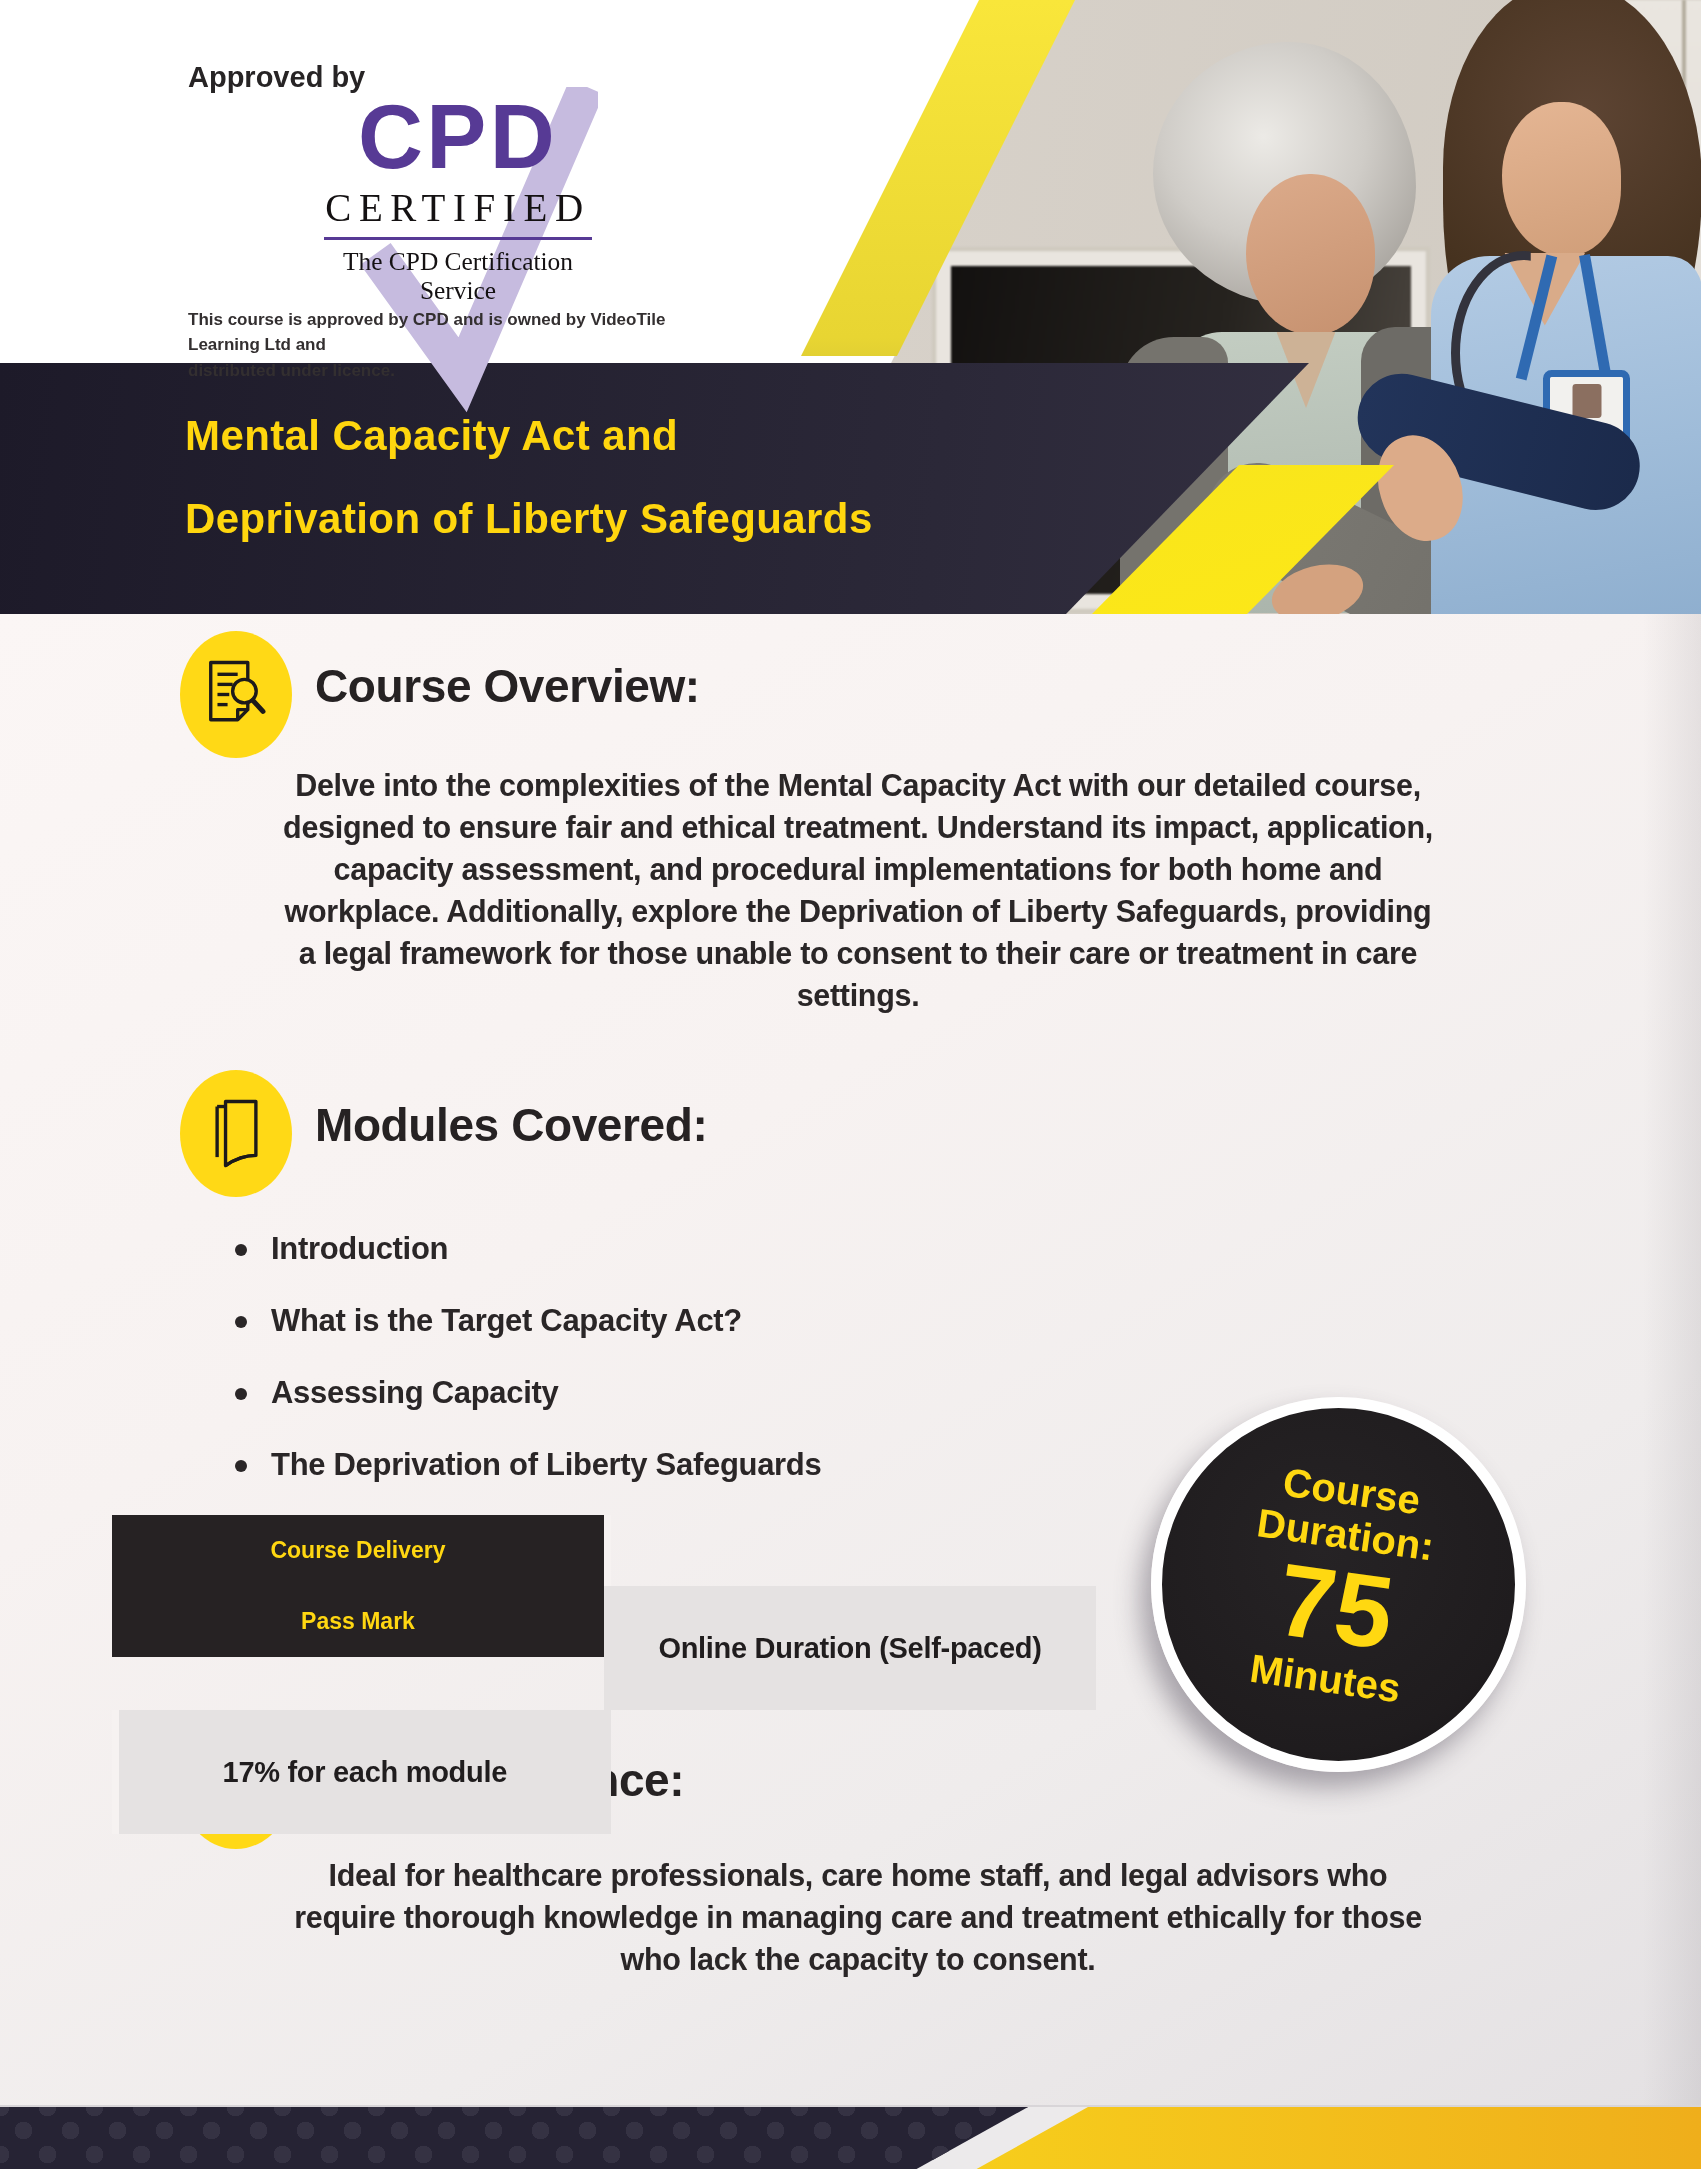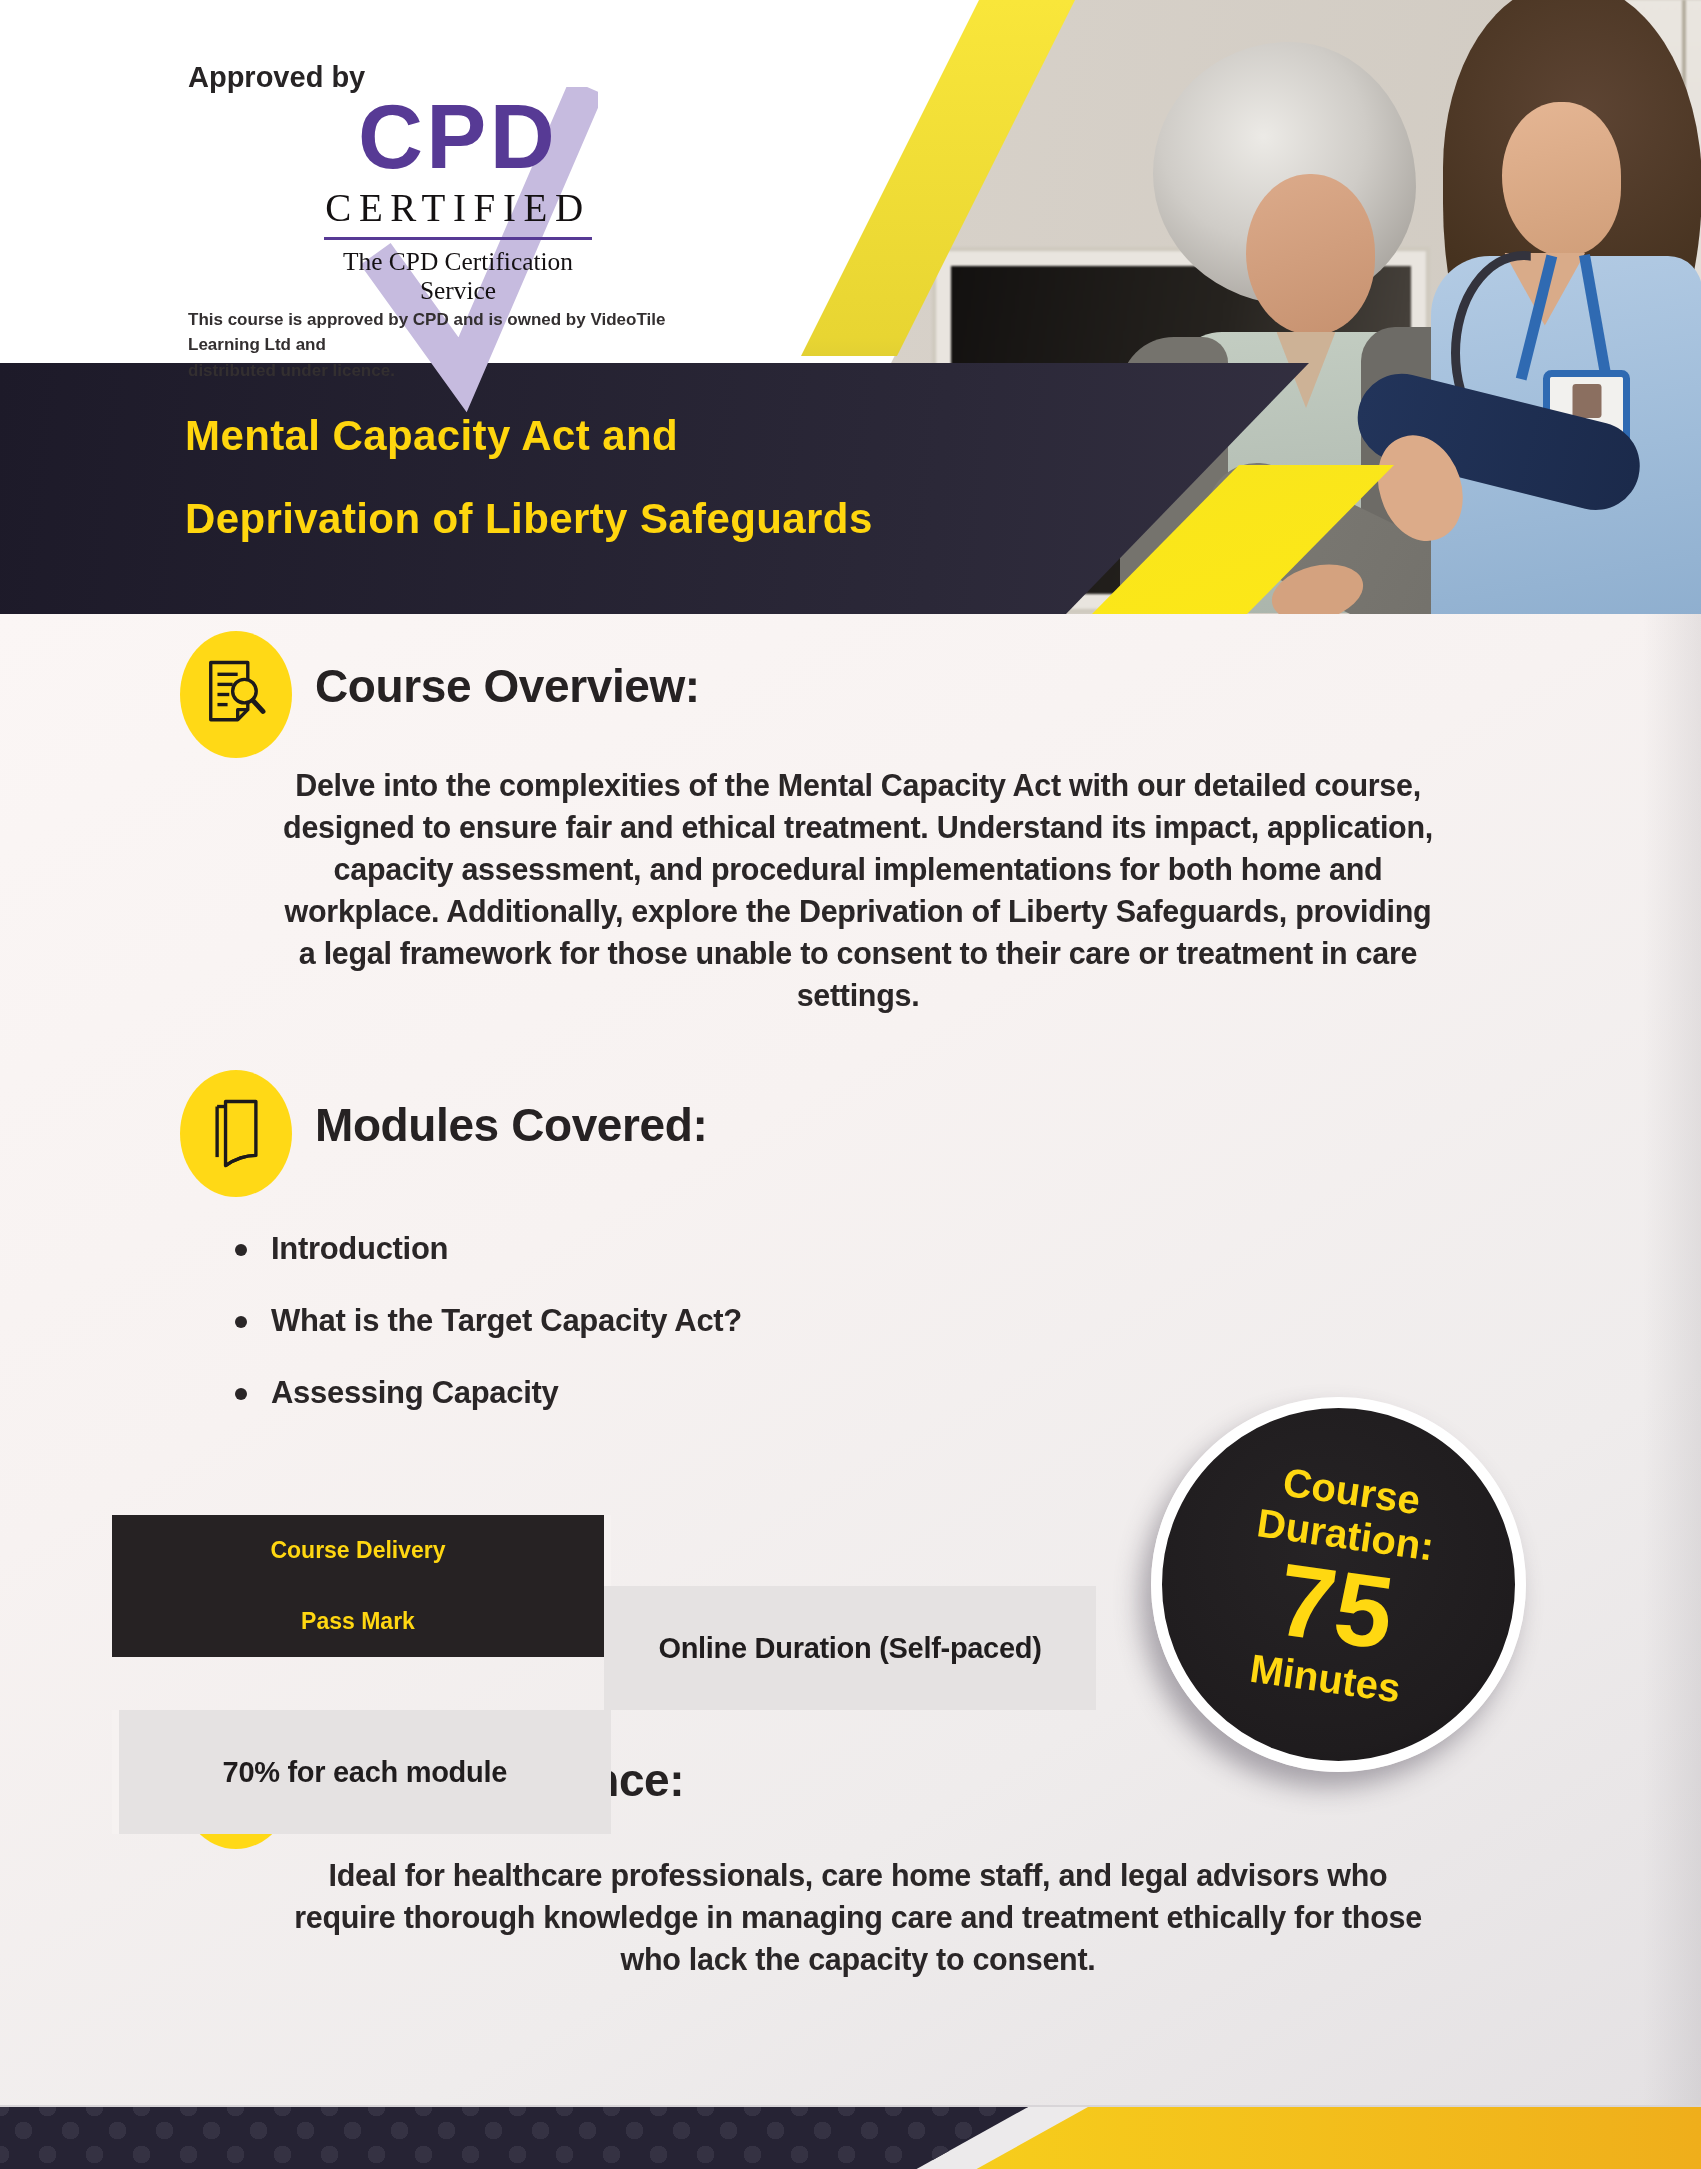--- a/index.html
+++ b/index.html
@@ -213,29 +213,30 @@
       <path d="M12 10 h10" fill="none" stroke="#1c1a1b" stroke-width="4"></path>
       <path d="M22 4 h36 v64 c-12 0 -24 4 -36 12 z" fill="none" stroke="#1c1a1b" stroke-width="4" stroke-linejoin="round"></path>
       <path d="M22 80 c12 -8 24 -12 36 -12" fill="none" stroke="#1c1a1b" stroke-width="4"></path>
     </svg>
   </div>
   <div class="section-heading mod-heading">Modules Covered:</div>
   <ul class="module-list">
     <li>Introduction</li>
     <li>What is the Target Capacity Act?</li>
     <li>Assessing Capacity</li>
+    <li>The Deprivation of Liberty Safeguards</li>
   </ul>
 
   <div class="details-table">
     <div class="dt-cell dt-head">Course Delivery</div>
     <div class="dt-gap"></div>
     <div class="dt-cell dt-head">Pass Mark</div>
     <div class="dt-cell dt-body">Online Duration (Self-paced)</div>
     <div class="dt-gap"></div>
-    <div class="dt-cell dt-body">70% for each module</div>
+    <div class="dt-cell dt-body">17% for each module</div>
   </div>
 
   <div class="badge">
     <div class="badge-inner">
       <div class="badge-label">Course
 Duration:</div>
       <div class="badge-value">75</div>
       <div class="badge-unit">Minutes</div>
     </div>
   </div>

